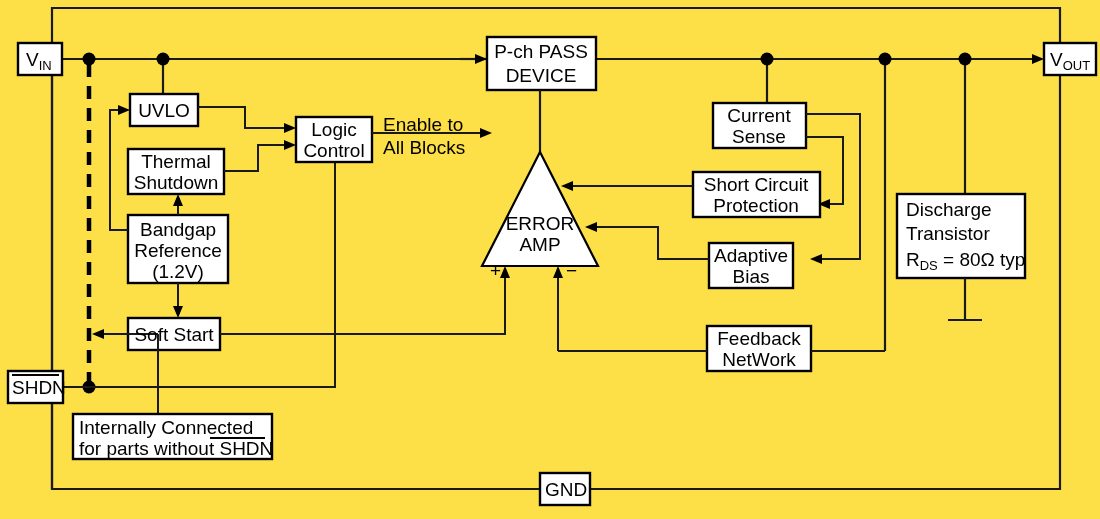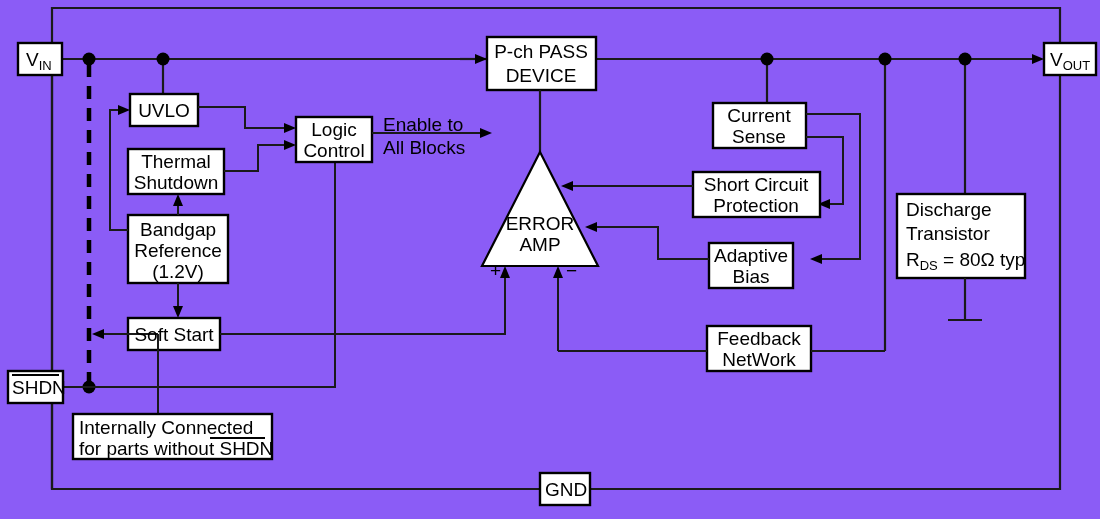--- a/index.html
+++ b/index.html
@@ -1,16 +1,16 @@
 <!DOCTYPE html>
 <html><head>
 <meta charset="utf-8">
 <style>
   html,body{margin:0;padding:0;background:#ffffff;}
-  #root{position:relative;width:1100px;height:519px;background:#8b5cf6;
+  #root{position:relative;width:1100px;height:519px;background:#fde047;
         font-family:"Liberation Sans","DejaVu Sans",sans-serif;overflow:hidden;}
   svg{position:absolute;left:0;top:0;width:1100px;height:519px;}
   .wire{stroke:#1a1a1a;stroke-width:2.2;fill:none;}
   .wire-thin{stroke:#1a1a1a;stroke-width:2;fill:none;}
   .dash{stroke:#000;stroke-width:4.5;fill:none;stroke-dasharray:13 9;}
   .boxline{stroke:#000;stroke-width:2.4;fill:#fff;}
   .tri{stroke:#000;stroke-width:2.2;fill:#fff;}
   .dot{fill:#000;}
   .lbl{font-family:"Liberation Sans","DejaVu Sans",sans-serif;font-size:19px;fill:#000;}
   .sub{font-size:13px;}

